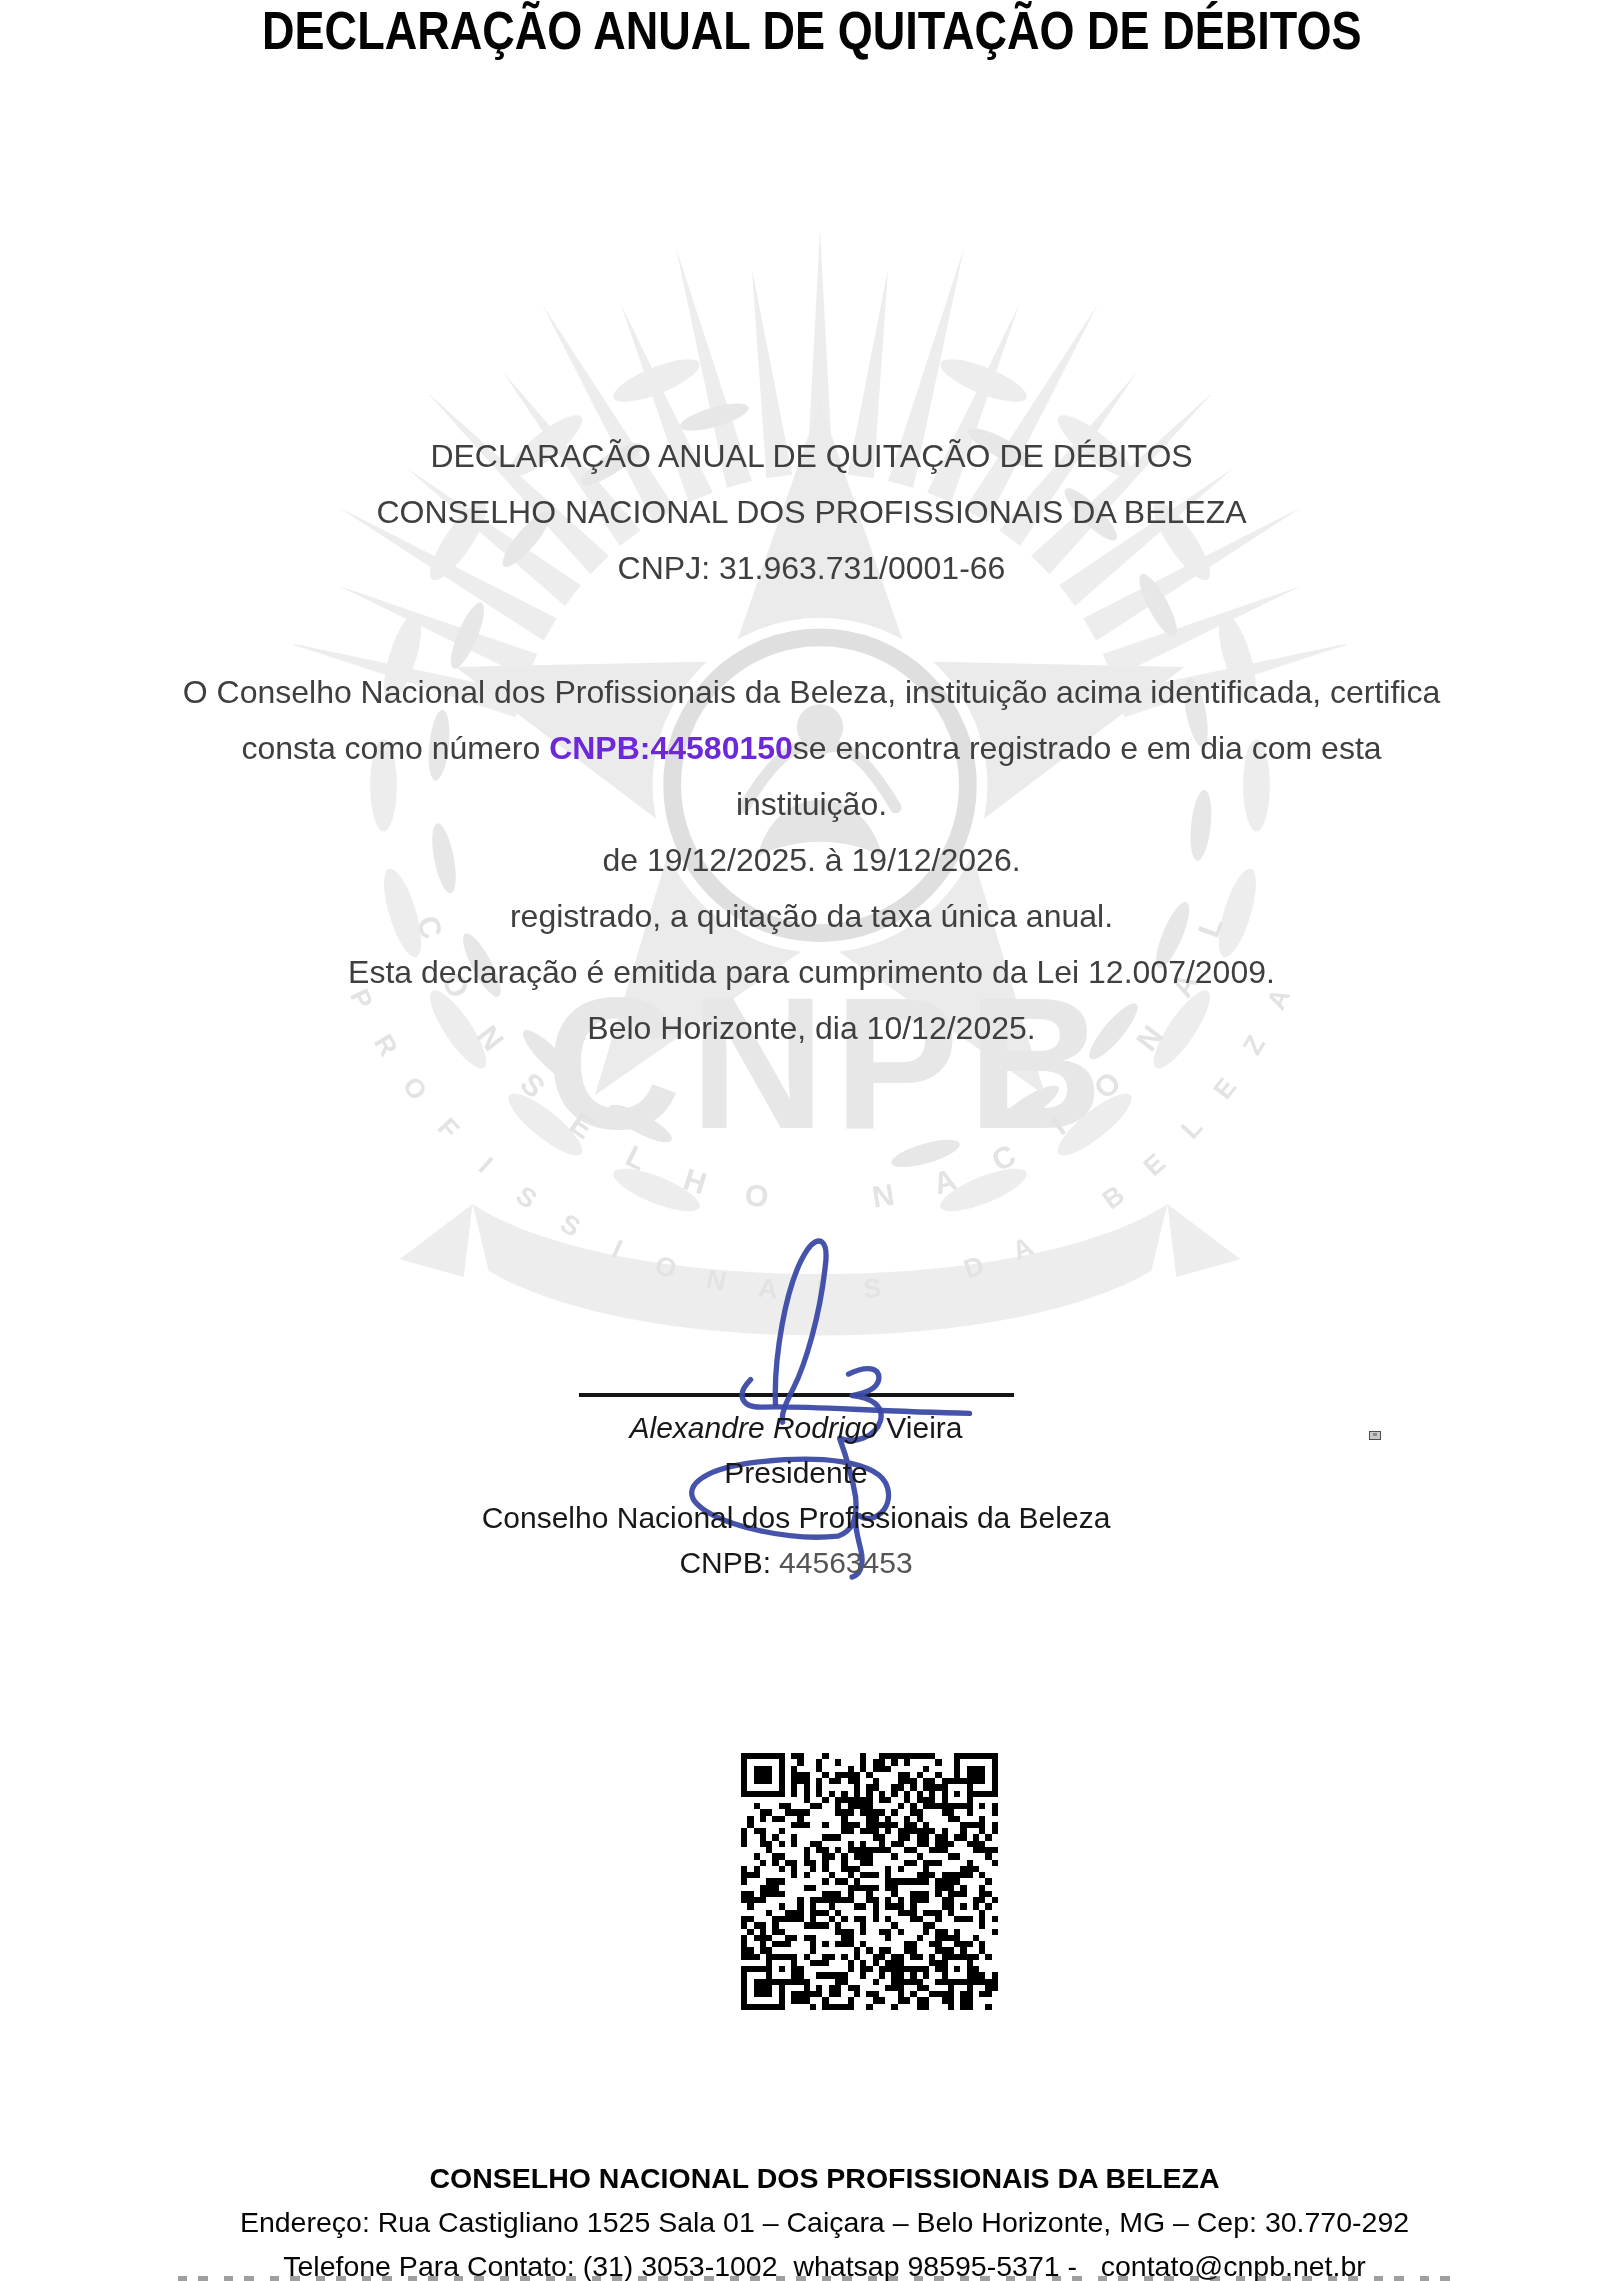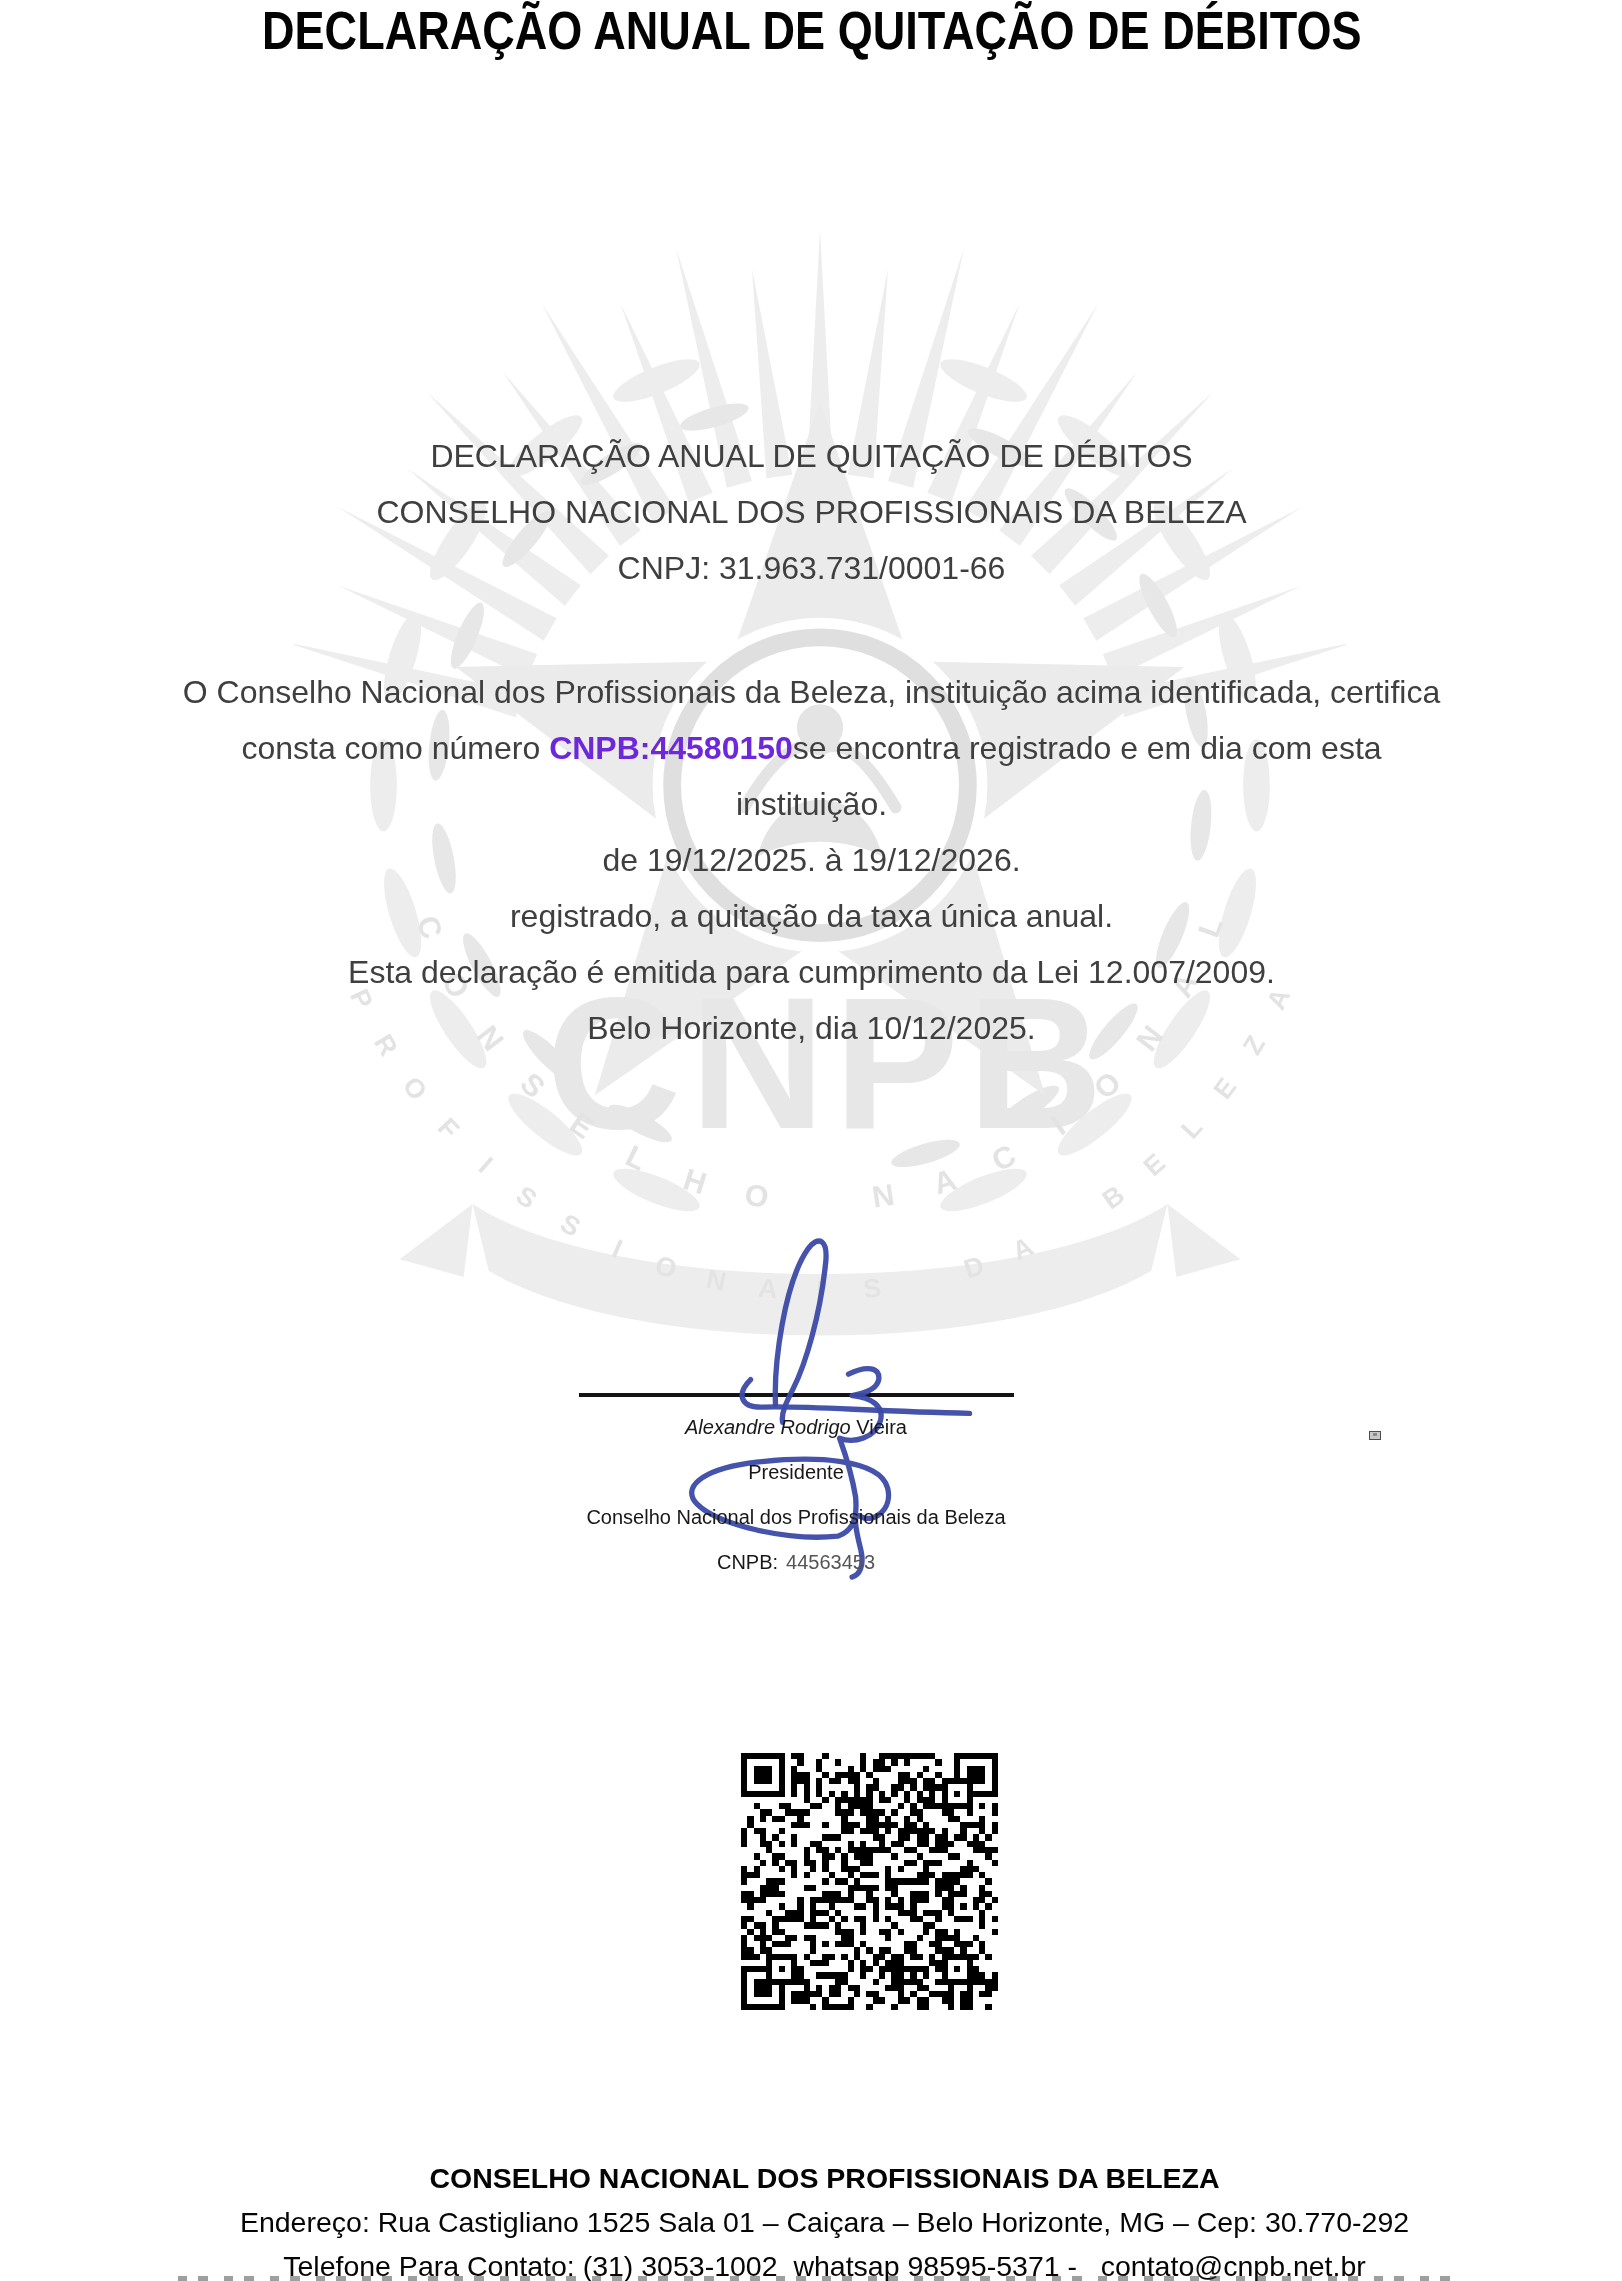--- a/index.html
+++ b/index.html
@@ -23,21 +23,21 @@
   .body-block{position:absolute;left:0;top:664px;width:1623px;}
   .t-line{height:56px;line-height:56px;display:flex;justify-content:center;font-size:32px;color:#3f3f3f;}
   .t-line > span{white-space:pre;}
   .t-line .bold{font-weight:bold;color:#6d28d9;}
 
   
   .sig-ink{position:absolute;left:642px;top:1230px;width:356px;height:356px;overflow:visible;}
   .sig-ink path{fill:none;stroke:#3b4aa6;stroke-width:6;stroke-linecap:round;stroke-linejoin:round;opacity:.95;}
   .sig-line{position:absolute;left:579px;top:1393px;width:435px;height:3.6px;background:#141414;}
   .sig-block{position:absolute;left:0;top:1405px;width:1592px;}
-  .s-line{height:45px;line-height:45px;display:flex;justify-content:center;font-size:20px;color:#181818;}
+  .s-line{height:45px;line-height:45px;display:flex;justify-content:center;font-size:30px;color:#181818;}
   .s-line > span{white-space:pre;}
   .s-line .it{font-style:italic;}
   .s-line .reg-num{color:#555555;margin-left:8px;}
 
   .obj-marker{position:absolute;left:1369px;top:1431px;width:11.6px;height:9px;
     border:1.8px solid #4d4d4d;background:#c9c9c9;box-sizing:border-box;}
   .obj-marker::after{content:"";display:block;margin:0.9px auto 0 auto;width:4.5px;height:2.7px;background:#8a8a8a;}
 
   
   .qr{position:absolute;left:741px;top:1753px;width:257px;height:257px;shape-rendering:crispEdges;}

